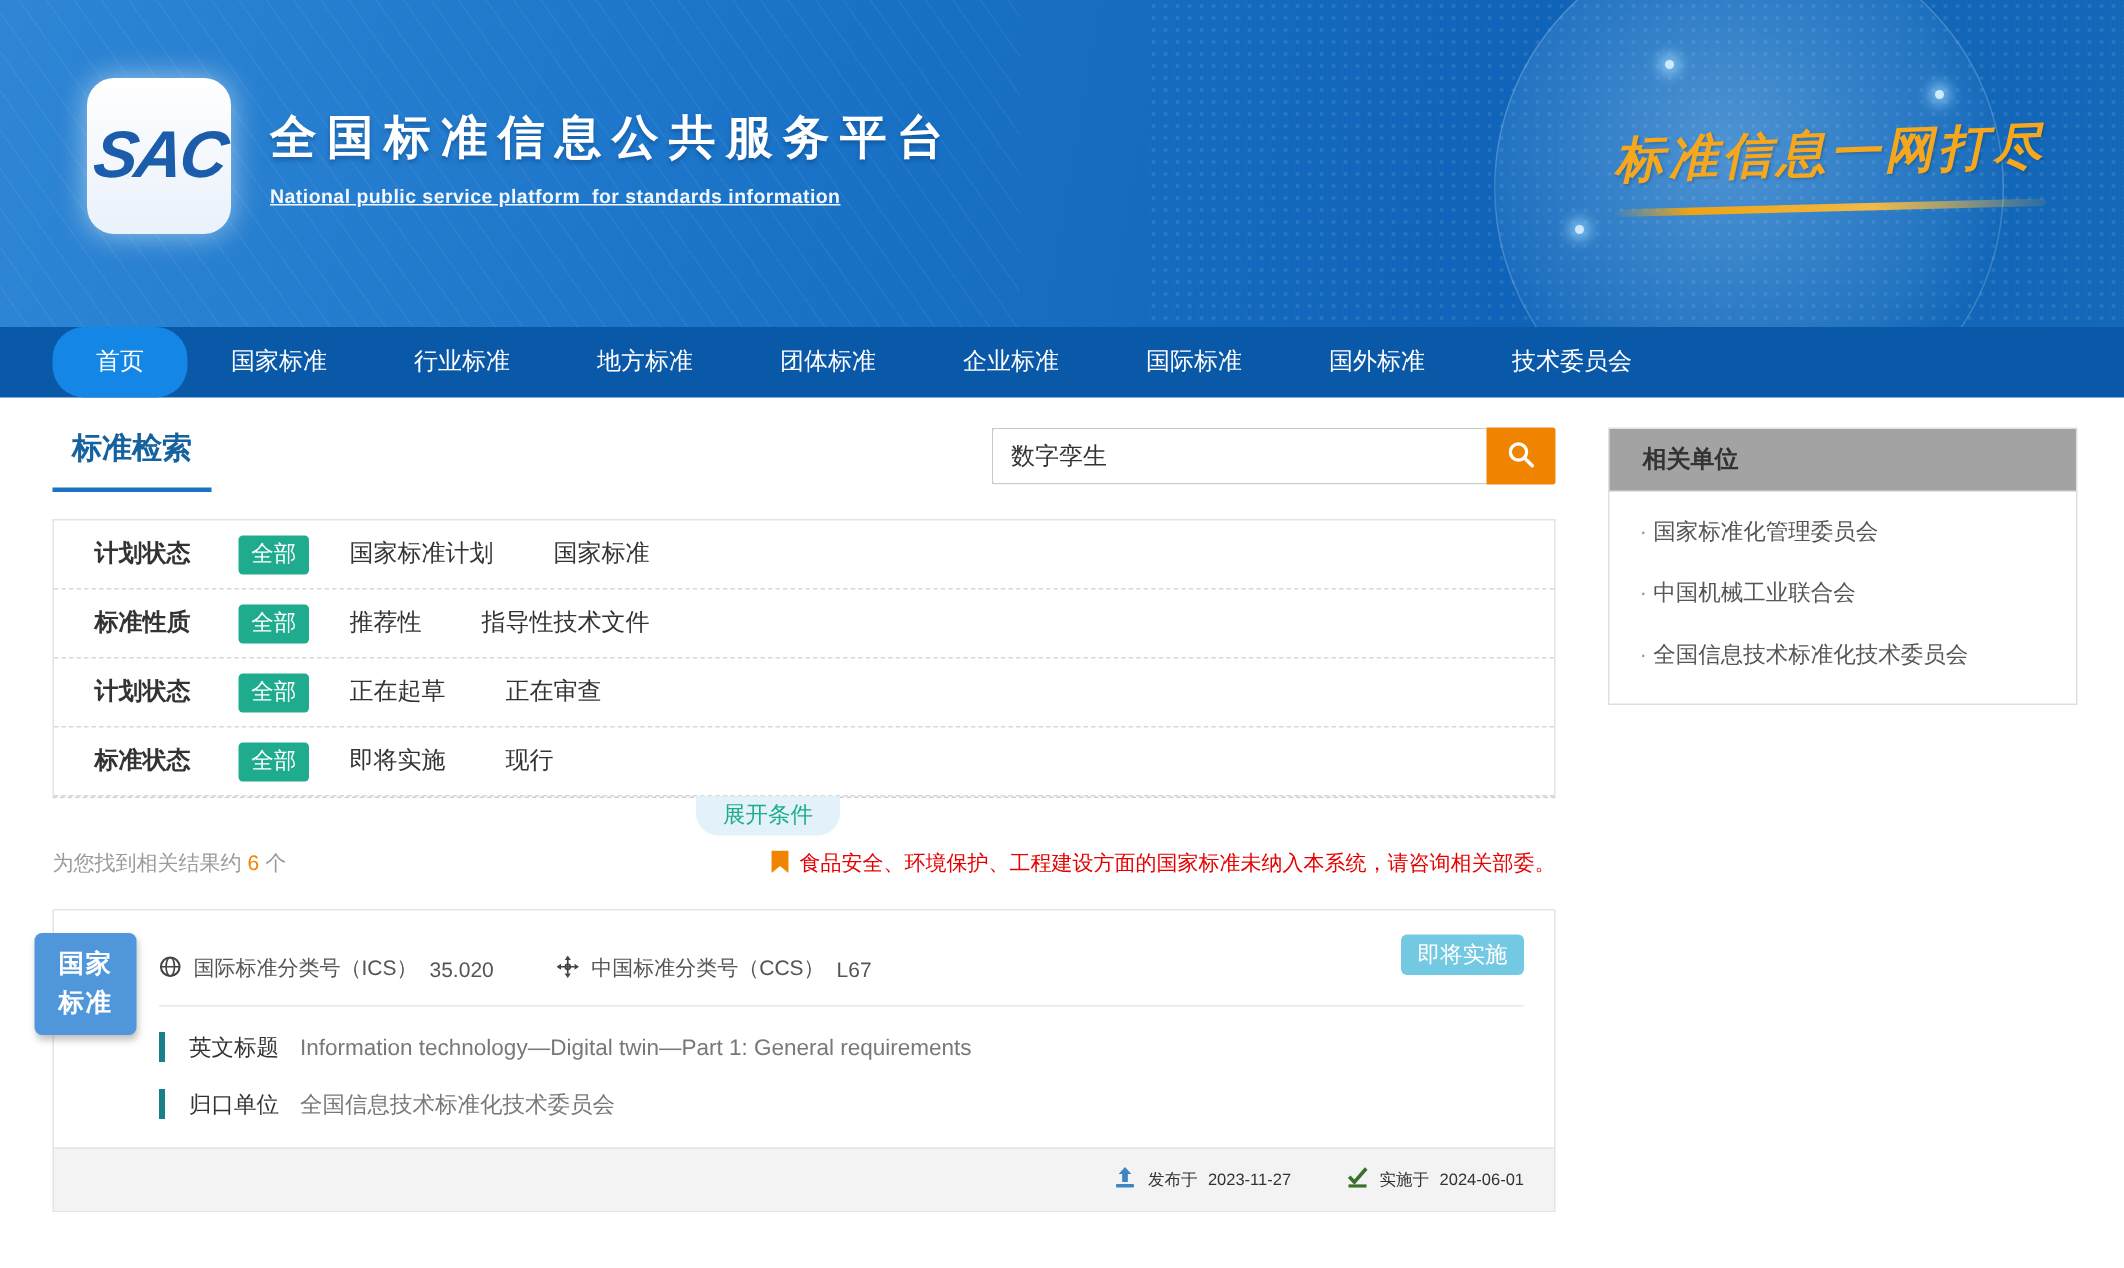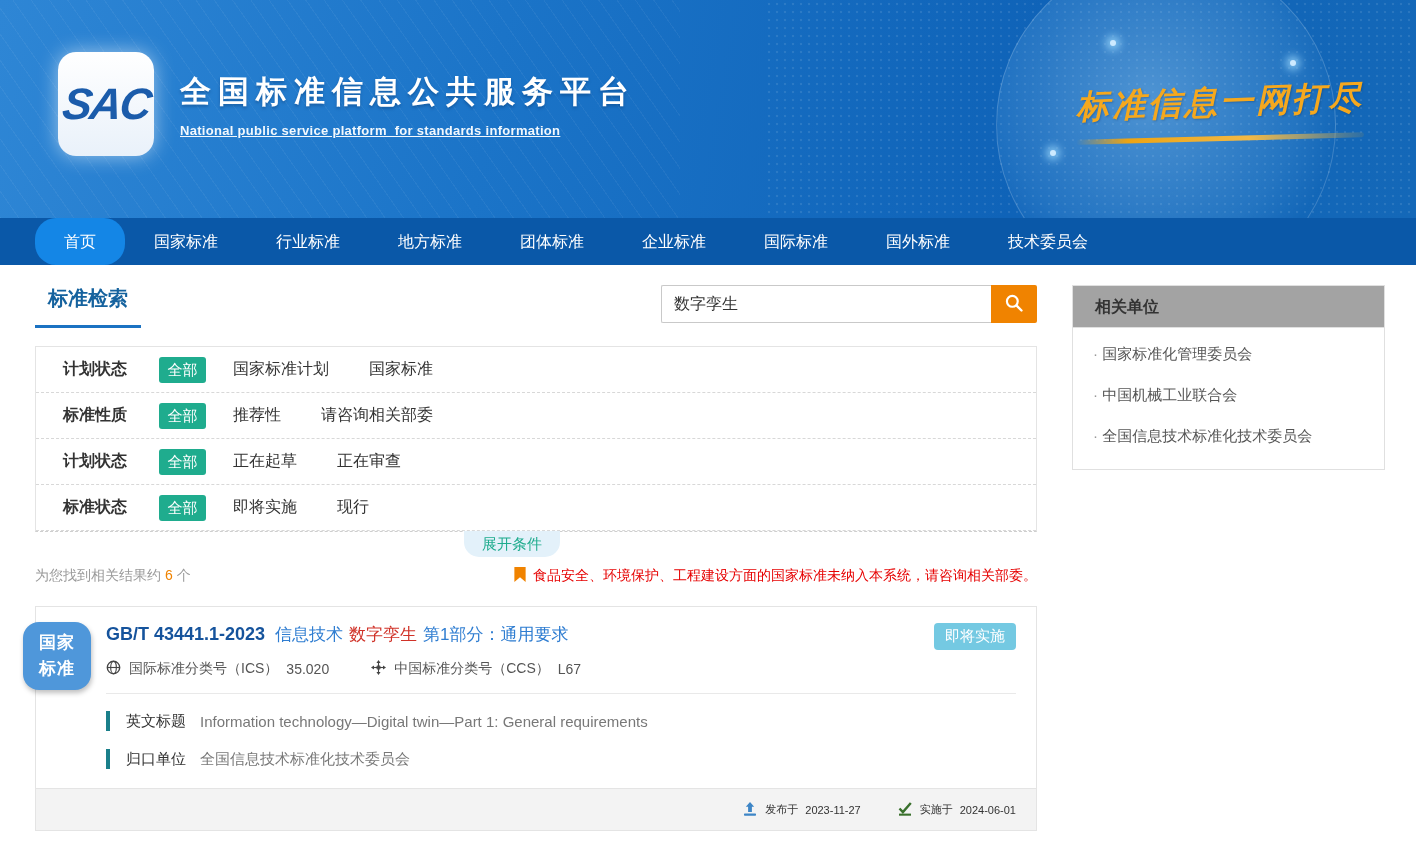--- a/index.html
+++ b/index.html
@@ -65,21 +65,21 @@
     font-size:15px;cursor:pointer;z-index:2;white-space:nowrap;}
 
   
   .results-info{display:flex;justify-content:space-between;align-items:center;margin-top:34px;height:20px;}
   .count{font-size:14px;color:#9a9a9a;}
   .count .num{color:#f08300;margin:0 4px;}
   .notice{display:flex;align-items:center;gap:7px;font-size:14px;color:#e60000;}
 
   
   .result-card{position:relative;margin-top:20px;border:1px solid #e4e4e4;}
-  .card-badge{position:absolute;left:-13px;top:15px;width:68px;height:68px;background:#4f97da;border-radius:16px;
+  .card-badge{position:absolute;left:-13px;top:15px;width:68px;height:68px;background:#4f97da;border-radius:5px;
     box-shadow:1px 3px 5px rgba(0,0,0,0.25);color:#fff;font-size:17px;font-weight:bold;
     display:flex;flex-direction:column;align-items:center;justify-content:center;line-height:1.55;letter-spacing:1px;}
   .status-badge{position:absolute;right:20px;top:16px;background:#74c9e2;color:#fff;font-size:15px;
     padding:4px 11px;border-radius:4px;}
   .card-body{padding:16px 20px 0 70px;}
   .card-title{padding-right:115px;font-size:17px;white-space:nowrap;cursor:pointer;}
   .code{font-size:18px;font-weight:bold;color:#15539c;margin-right:10px;}
   .t-blue{color:#2f7dd1;}
   .t-red{color:#d03228;margin:0 6px;}
   .card-meta{margin-top:14px;display:flex;align-items:center;font-size:14px;color:#555;}
@@ -165,21 +165,21 @@
           <span class="filter-options">
             <span class="filter-opt">国家标准计划</span>
             <span class="filter-opt">国家标准</span>
           </span>
         </div>
         <div class="filter-row">
           <span class="filter-label">标准性质</span>
           <span class="filter-all">全部</span>
           <span class="filter-options">
             <span class="filter-opt">推荐性</span>
-            <span class="filter-opt">请咨询相关部委</span>
+            <span class="filter-opt">指导性技术文件</span>
           </span>
         </div>
         <div class="filter-row">
           <span class="filter-label">计划状态</span>
           <span class="filter-all">全部</span>
           <span class="filter-options">
             <span class="filter-opt">正在起草</span>
             <span class="filter-opt">正在审查</span>
           </span>
         </div>
@@ -206,23 +206,20 @@
         </div>
       </div>
 
       <section class="result-card">
         <div class="card-badge">
           <span>国家</span>
             <span>标准</span>
         </div>
         <span class="status-badge">即将实施</span>
         <div class="card-body">
-          <div class="card-title">
-            <span class="code">GB/T 43441.1-2023</span><span class="t-blue">信息技术</span><span class="t-red">数字孪生</span><span class="t-blue">第1部分：通用要求</span>
-          </div>
           <div class="card-meta">
             <span class="meta-group">
               <span>
                 <svg viewBox="0 0 16 16" width="15" height="15">
                     <circle cx="8" cy="8" r="6.6" fill="none" stroke="#444" stroke-width="1.5"></circle>
                     <ellipse cx="8" cy="8" rx="3" ry="6.6" fill="none" stroke="#444" stroke-width="1.2"></ellipse>
                     <line x1="1.4" y1="8" x2="14.6" y2="8" stroke="#444" stroke-width="1.2"></line>
                   </svg>
               </span>
               <span>国际标准分类号（ICS）</span>

